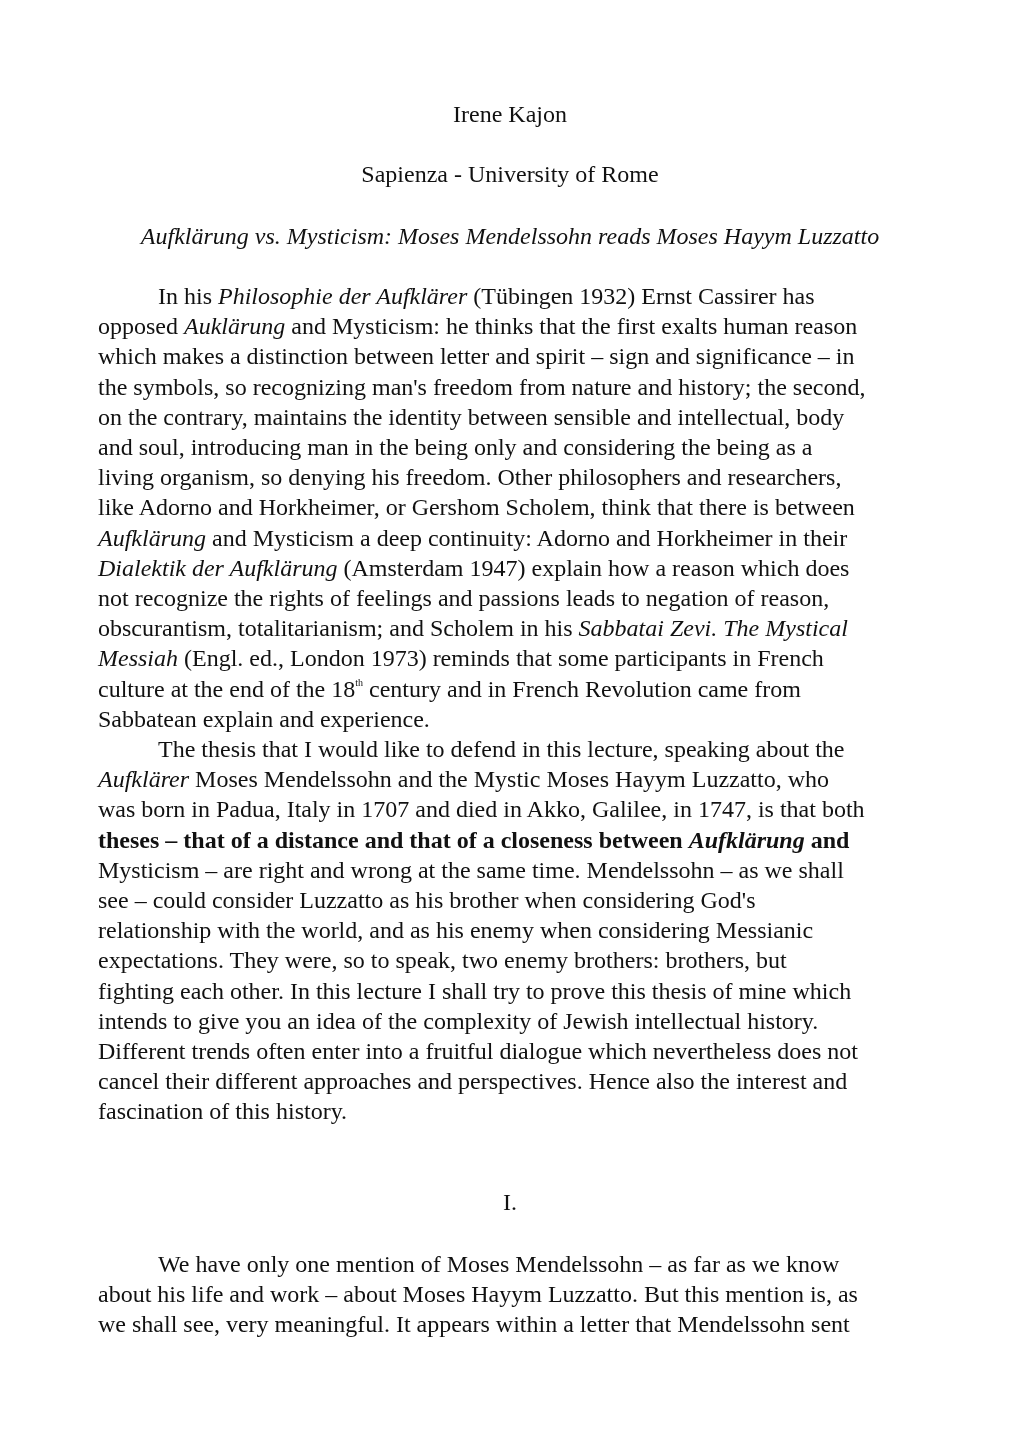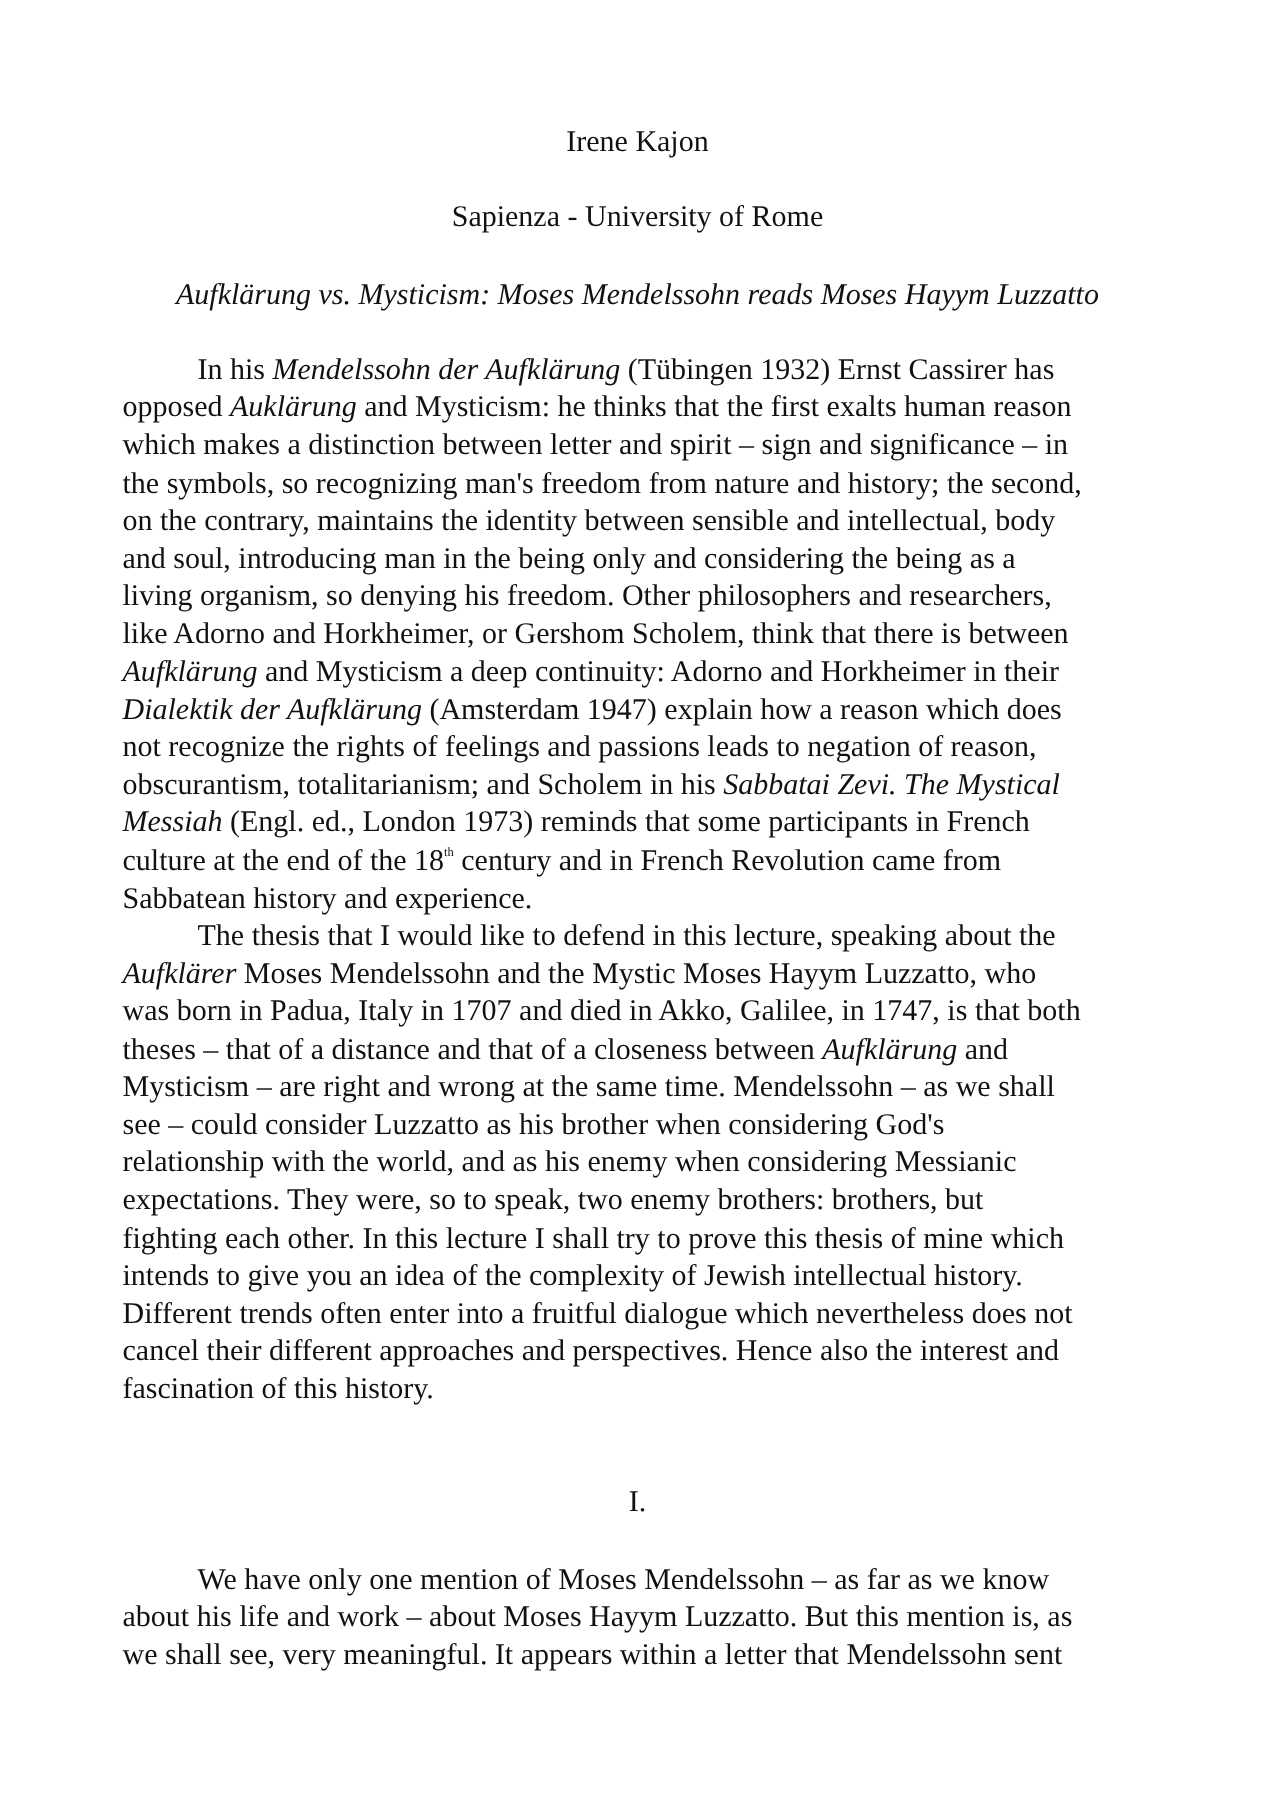--- a/index.html
+++ b/index.html
@@ -14,41 +14,41 @@
 </style>
 </head>
 <body>
 
 <div class="page">
   <div class="center" style="top:99px;">Irene Kajon</div>
   <div class="center" style="top:221px; font-style:italic;">Aufklärung vs. Mysticism: Moses Mendelssohn reads Moses Hayym Luzzatto</div>
   <div class="center" style="top:159px;">Sapienza - University of Rome</div>
 
   <div id="para-0">
-      <div class="line indent" style="top: 281px;"><span>In his </span><i>Mendelssohn der Aufklärung</i><span> (Tübingen 1932) Ernst Cassirer has</span></div>
+      <div class="line indent" style="top: 281px;"><span>In his </span><i>Philosophie der Aufklärer</i><span> (Tübingen 1932) Ernst Cassirer has</span></div>
       <div class="line" style="top: 311.2px;"><span>opposed </span><i>Auklärung</i><span> and Mysticism: he thinks that the first exalts human reason</span></div>
       <div class="line" style="top: 341.4px;"><span>which makes a distinction between letter and spirit – sign and significance – in</span></div>
       <div class="line" style="top: 371.6px;"><span>the symbols, so recognizing man's freedom from nature and history; the second,</span></div>
       <div class="line" style="top: 401.8px;"><span>on the contrary, maintains the identity between sensible and intellectual, body</span></div>
       <div class="line" style="top: 432px;"><span>and soul, introducing man in the being only and considering the being as a</span></div>
       <div class="line" style="top: 462.2px;"><span>living organism, so denying his freedom. Other philosophers and researchers,</span></div>
       <div class="line" style="top: 492.4px;"><span>like Adorno and Horkheimer, or Gershom Scholem, think that there is between</span></div>
       <div class="line" style="top: 522.6px;"><i>Aufklärung</i><span> and Mysticism a deep continuity: Adorno and Horkheimer in their</span></div>
       <div class="line" style="top: 552.8px;"><i>Dialektik der Aufklärung</i><span> (Amsterdam 1947) explain how a reason which does</span></div>
       <div class="line" style="top: 583px;"><span>not recognize the rights of feelings and passions leads to negation of reason,</span></div>
       <div class="line" style="top: 613.2px;"><span>obscurantism, totalitarianism; and Scholem in his </span><i>Sabbatai Zevi. The Mystical</i></div>
       <div class="line" style="top: 643.4px;"><i>Messiah</i><span> (Engl. ed., London 1973) reminds that some participants in French</span></div>
       <div class="line" style="top: 673.6px;"><span>culture at the end of the 18</span><sup>th</sup><span> century and in French Revolution came from</span></div>
-      <div class="line" style="top: 703.8px;"><span>Sabbatean history and experience.</span></div>
+      <div class="line" style="top: 703.8px;"><span>Sabbatean explain and experience.</span></div>
     </div>
   <div id="para-1">
       <div class="line indent" style="top: 734px;"><span>The thesis that I would like to defend in this lecture, speaking about the</span></div>
       <div class="line" style="top: 764.2px;"><i>Aufklärer</i><span> Moses Mendelssohn and the Mystic Moses Hayym Luzzatto, who</span></div>
       <div class="line" style="top: 794.4px;"><span>was born in Padua, Italy in 1707 and died in Akko, Galilee, in 1747, is that both</span></div>
-      <div class="line" style="top: 824.6px;"><span>theses – that of a distance and that of a closeness between </span><i>Aufklärung</i><span> and</span></div>
+      <div class="line" style="top: 824.6px; font-weight: bold;"><span>theses – that of a distance and that of a closeness between </span><i>Aufklärung</i><span> and</span></div>
       <div class="line" style="top: 854.8px;"><span>Mysticism – are right and wrong at the same time. Mendelssohn – as we shall</span></div>
       <div class="line" style="top: 885px;"><span>see – could consider Luzzatto as his brother when considering God's</span></div>
       <div class="line" style="top: 915.2px;"><span>relationship with the world, and as his enemy when considering Messianic</span></div>
       <div class="line" style="top: 945.4px;"><span>expectations. They were, so to speak, two enemy brothers: brothers, but</span></div>
       <div class="line" style="top: 975.6px;"><span>fighting each other. In this lecture I shall try to prove this thesis of mine which</span></div>
       <div class="line" style="top: 1005.8px;"><span>intends to give you an idea of the complexity of Jewish intellectual history.</span></div>
       <div class="line" style="top: 1036px;"><span>Different trends often enter into a fruitful dialogue which nevertheless does not</span></div>
       <div class="line" style="top: 1066.2px;"><span>cancel their different approaches and perspectives. Hence also the interest and</span></div>
       <div class="line" style="top: 1096.4px; text-align: center;"><span>fascination of this history.</span></div>
     </div>

